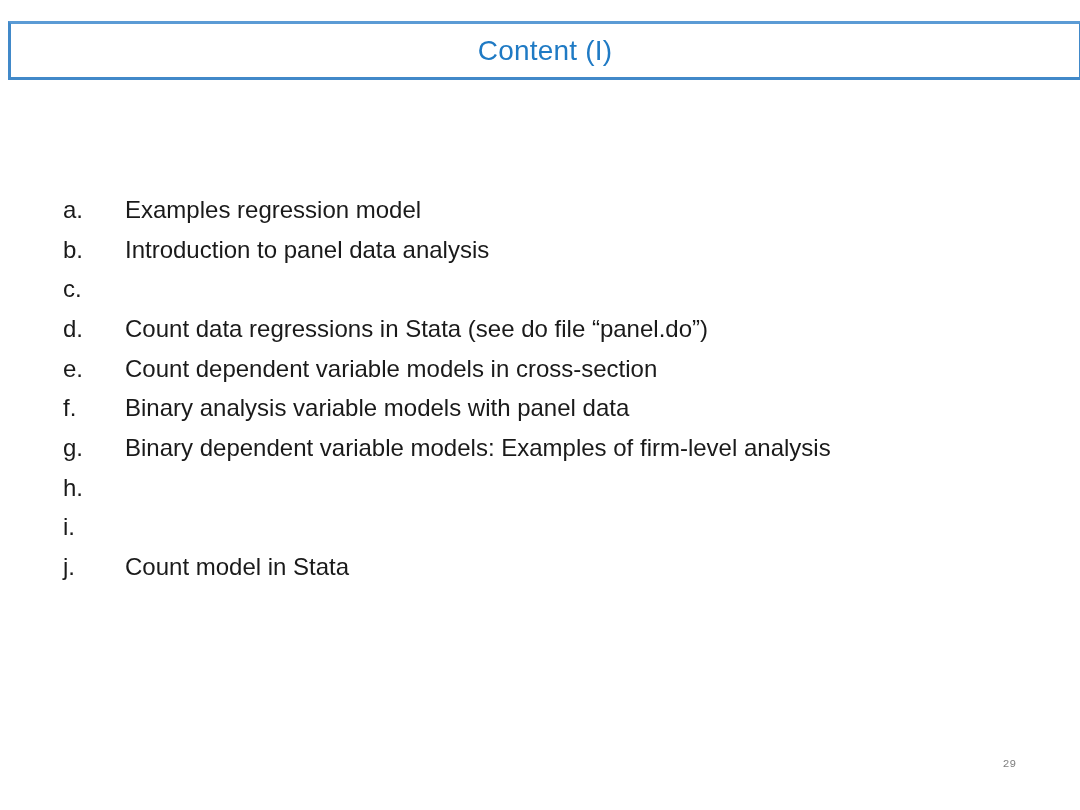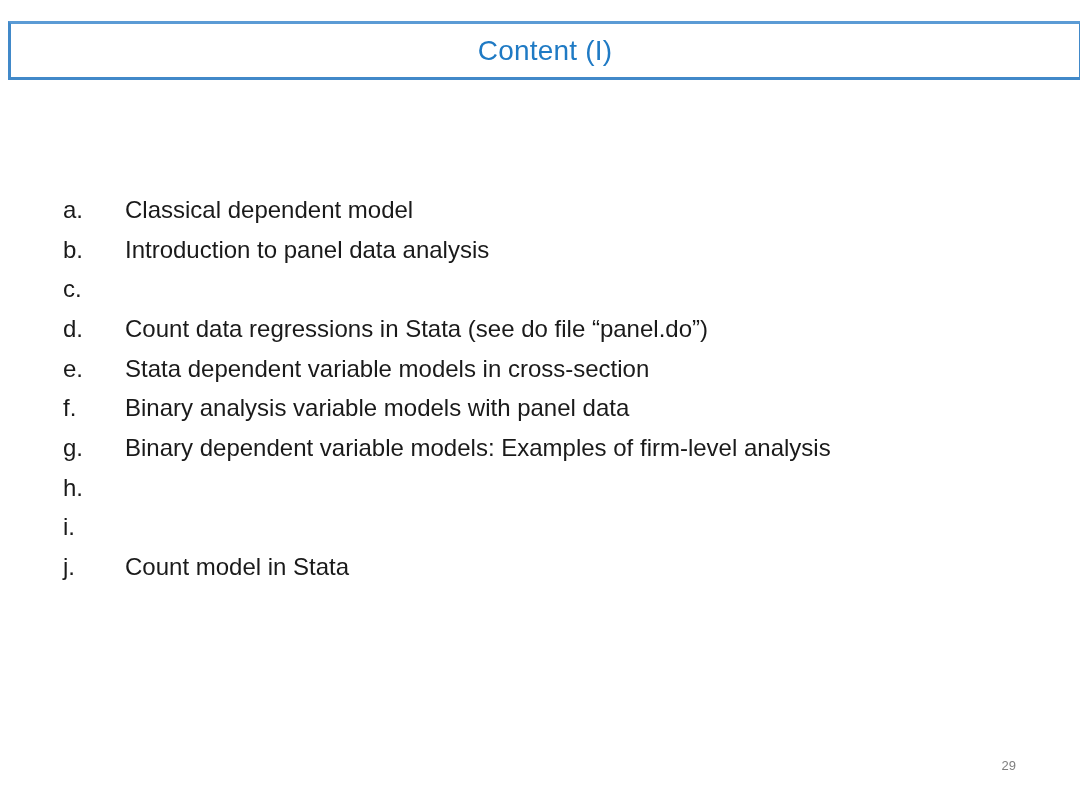--- a/index.html
+++ b/index.html
@@ -52,51 +52,52 @@
     width: 62px;
     flex: 0 0 62px;
   }
   .item-text {
     flex: 1 1 auto;
   }
   .page-number {
     position: absolute;
     right: 64px;
     top: 759px;
-    font-size: 13px;
+    font-size: 11px;
     color: #7f7f7f;
     line-height: 1;
+    font-family: Liberation Mono, monospace;
   }
 </style>
 </head>
 <body>
 
 <div class="title-box">
   <span class="title-text">Content (I)</span>
 </div>
 
 <div class="content-list">
   <div class="content-item">
     <span class="item-letter">a.</span>
-    <span class="item-text">Classical dependent model</span>
+    <span class="item-text">Examples regression model</span>
   </div>
   <div class="content-item">
     <span class="item-letter">b.</span>
     <span class="item-text">Introduction to panel data analysis</span>
   </div>
   <div class="content-item">
     <span class="item-letter">c.</span>
   </div>
   <div class="content-item">
     <span class="item-letter">d.</span>
     <span class="item-text">Count data regressions in Stata (see do file “panel.do”)</span>
   </div>
   <div class="content-item">
     <span class="item-letter">e.</span>
-    <span class="item-text">Stata dependent variable models in cross-section</span>
+    <span class="item-text">Count dependent variable models in cross-section</span>
   </div>
   <div class="content-item">
     <span class="item-letter">f.</span>
     <span class="item-text">Binary analysis variable models with panel data</span>
   </div>
   <div class="content-item">
     <span class="item-letter">g.</span>
     <span class="item-text">Binary dependent variable models: Examples of firm-level analysis</span>
   </div>
   <div class="content-item">

